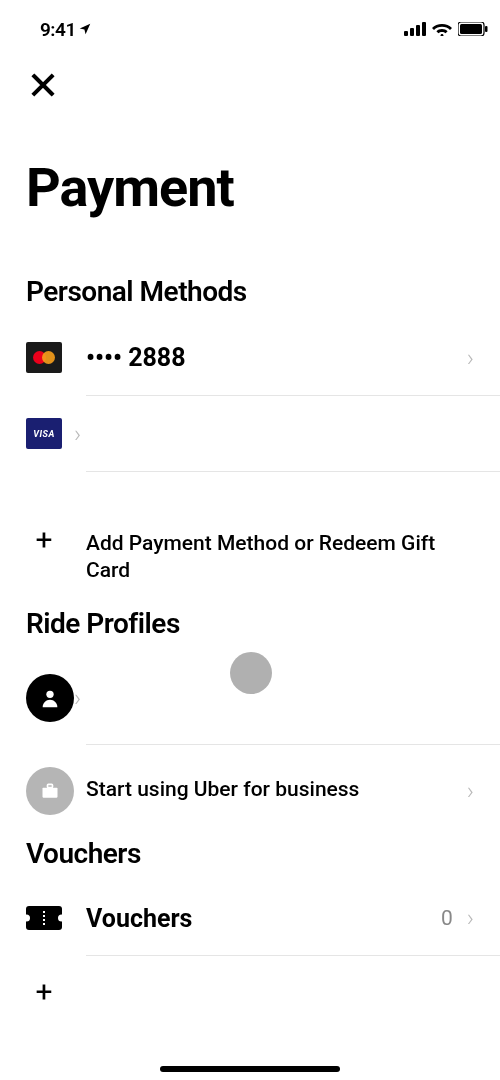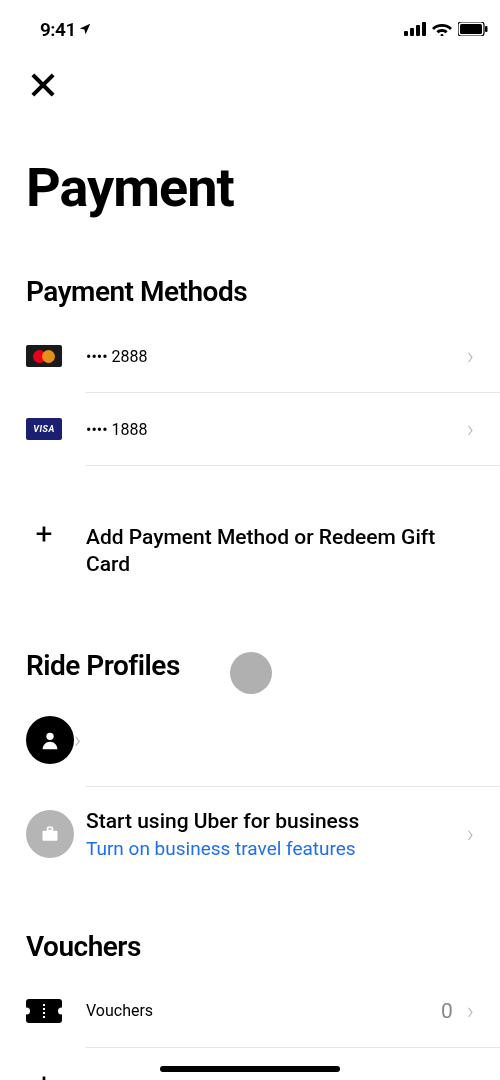--- a/index.html
+++ b/index.html
@@ -65,22 +65,22 @@
       cursor: pointer;
       position: relative;
     }
     .list-item-icon {
       width: 48px;
       display: flex;
       align-items: center;
     }
     .list-item-text {
       flex: 1;
-      font-size: 16px;
-      font-weight: 400;
+      font-size: 25px;
+      font-weight: 700;
       padding-left: 12px;
     }
     .list-item-subtext {
       flex: 1;
       padding-left: 12px;
     }
     .list-item-subtext .primary {
       font-size: 21px;
       font-weight: 500;
       margin-bottom: 4px;
@@ -95,21 +95,21 @@
       margin-left: 86px;
     }
     .chevron {
       color: #bababa;
       font-size: 24px;
       font-weight: 300;
       padding-right: 6px;
     }
     .card-badge {
       width: 36px;
-      height: 22px;
+      height: 31px;
       border-radius: 2px;
       display: flex;
       align-items: center;
       justify-content: center;
     }
     .mastercard-badge {
       background: #1a1a1a;
       position: relative;
     }
     .mc-circle-red {
@@ -213,21 +213,21 @@
     .home-indicator {
       position: absolute;
       bottom: 8px;
       left: 50%;
       transform: translateX(-50%);
       width: 180px;
       height: 6px;
       background: #000;
       border-radius: 3px;
     }
-    .section2 { margin-top: 48px; }
+    .section2 { }
     .cutoff-item {
       display: flex;
       align-items: center;
       padding: 18px 20px 0 26px;
     }
   </style>
 </head>
 <body>
 
 <div class="status-bar">
@@ -257,39 +257,38 @@
 
 <div class="close-btn">
   <svg width="30" height="30" viewBox="0 0 24 24">
     <path d="M5 5L19 19M19 5L5 19" stroke="#000" stroke-width="3.2" stroke-linecap="square"></path>
   </svg>
 </div>
 
 <h1 class="page-title">Payment</h1>
 
 <div class="section">
-  <h2 class="section-title">Payment Methods</h2>
+  <h2 class="section-title">Personal Methods</h2>
 
   <div class="list-item">
     <div class="list-item-icon">
       <div class="card-badge mastercard-badge">
         <div class="mc-circle-red"></div>
         <div class="mc-circle-orange"></div>
       </div>
     </div>
     <div class="list-item-text">•••• 2888</div>
     <div class="chevron">›</div>
   </div>
   <div class="divider"></div>
 
   <div class="list-item">
     <div class="list-item-icon">
       <div class="card-badge visa-badge">VISA</div>
     </div>
-    <div class="list-item-text">•••• 1888</div>
     <div class="chevron">›</div>
   </div>
   <div class="divider"></div>
 
   <div class="list-item">
     <div class="list-item-icon">
       <div class="plus-icon">+</div>
     </div>
     <div class="add-payment-text">Add Payment Method or Redeem Gift Card</div>
   </div>
@@ -311,21 +310,20 @@
 
   <div class="list-item">
     <div class="briefcase-avatar">
       <svg width="22" height="20" viewBox="0 0 24 24">
           <rect x="3" y="8" width="18" height="12" rx="1" fill="#fff"></rect>
           <rect x="9" y="4" width="6" height="4" rx="1" fill="none" stroke="#fff" stroke-width="2"></rect>
         </svg>
     </div>
     <div class="list-item-subtext">
       <div class="primary">Start using Uber for business</div>
-      <div class="secondary">Turn on business travel features</div>
     </div>
     <div class="chevron">›</div>
   </div>
 </div>
 
 <div class="touch-indicator"></div>
 
 <div class="section2">
   <h2 class="section-title">Vouchers</h2>
 

